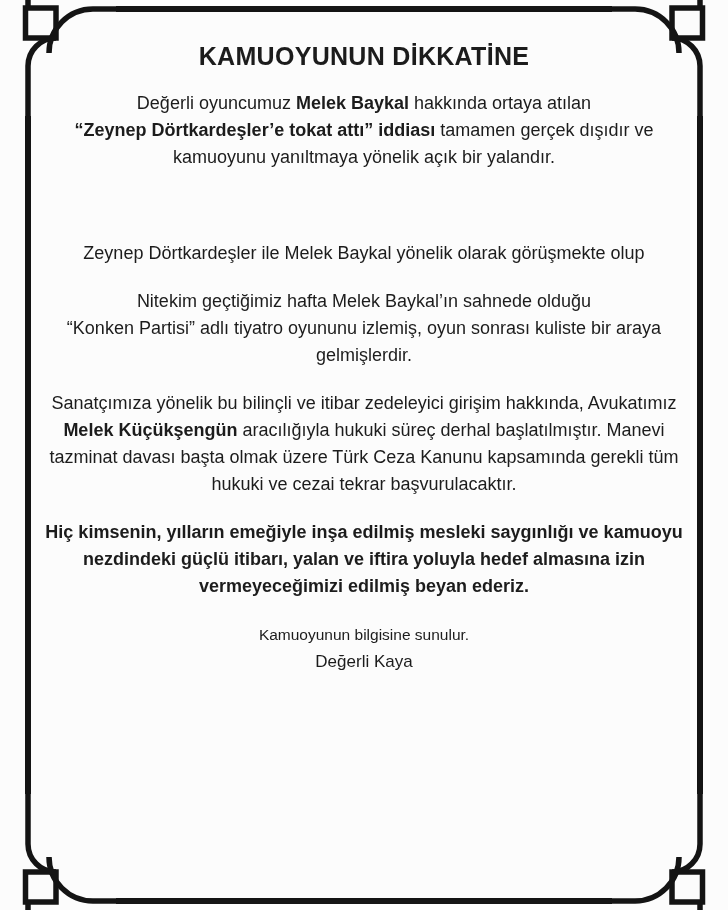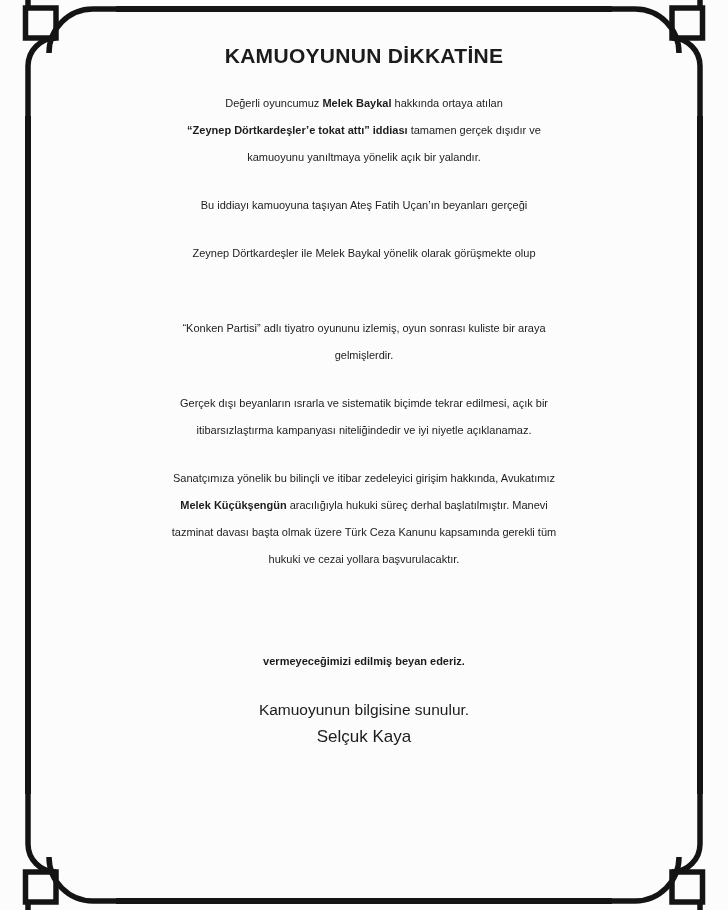--- a/index.html
+++ b/index.html
@@ -29,26 +29,26 @@
   .edge-bottom{bottom:6.3px;height:5.5px;left:116px;right:116px;}
   .edge-left{left:25.3px;width:5.5px;top:116px;bottom:116px;}
   .edge-right{right:25.3px;width:5.5px;top:116px;bottom:116px;}
   
   .content{
     position:absolute;left:40px;right:40px;top:42px;
     text-align:center;
   }
   .title{
     margin:0 0 20px 0;
-    font-size:21px;font-weight:700;letter-spacing:.3px;
+    font-size:25px;font-weight:700;letter-spacing:.3px;
     line-height:28px;
   }
   .para{
     margin:0 0 21px 0;
-    font-size:11px;line-height:27px;font-weight:400;
+    font-size:18px;line-height:27px;font-weight:400;
   }
   .para b{font-weight:700;}
   .closing{
     margin:2px;
     font-size:15.5px;line-height:27px;
   }
   .signature{font-size:17px;}
 </style>
 </head>
 <body>
@@ -82,26 +82,25 @@
     <div class="edge edge-top"></div>
     <div class="edge edge-bottom"></div>
     <div class="edge edge-left"></div>
     <div class="edge edge-right"></div>
   </div>
 
   <div class="content">
     <h1 class="title">KAMUOYUNUN DİKKATİNE</h1>
 
     <p class="para"><span>Değerli oyuncumuz </span><b>Melek Baykal</b><span> hakkında ortaya atılan</span><br><b>“Zeynep Dörtkardeşler’e tokat attı” iddiası</b><span> tamamen gerçek dışıdır ve</span><br><span>kamuoyunu yanıltmaya yönelik açık bir yalandır.</span></p>
-    <p class="para"><span>Bu iddiayı kamuoyuna taşıyan Ateş Fatih Uçan’ın beyanları gerçeği</span><br></p>
+    <p class="para"><br></p>
     <p class="para"><span>Zeynep Dörtkardeşler ile Melek Baykal yönelik olarak görüşmekte olup</span><br></p>
-    <p class="para"><br><span>“Konken Partisi” adlı tiyatro oyununu izlemiş, oyun sonrası kuliste bir araya</span><br><span>gelmişlerdir.</span></p>
-    <p class="para"><span>Gerçek dışı beyanların ısrarla ve sistematik biçimde tekrar edilmesi, açık bir</span><br><span>itibarsızlaştırma kampanyası niteliğindedir ve iyi niyetle açıklanamaz.</span></p>
-    <p class="para"><span>Sanatçımıza yönelik bu bilinçli ve itibar zedeleyici girişim hakkında, Avukatımız</span><br><b>Melek Küçükşengün</b><span> aracılığıyla hukuki süreç derhal başlatılmıştır. Manevi</span><br><span>tazminat davası başta olmak üzere Türk Ceza Kanunu kapsamında gerekli tüm</span><br><span>hukuki ve cezai yollara başvurulacaktır.</span></p>
-    <p class="para"><br><br><b>vermeyeceğimizi edilmiş beyan ederiz.</b></p>
+    <p class="para"><span>Nitekim geçtiğimiz hafta Melek Baykal’ın sahnede olduğu</span><br><span>“Konken Partisi” adlı tiyatro oyununu izlemiş, oyun sonrası kuliste bir araya</span><br><span>gelmişlerdir.</span></p>
+    <p class="para"><span>Sanatçımıza yönelik bu bilinçli ve itibar zedeleyici girişim hakkında, Avukatımız</span><br><b>Melek Küçükşengün</b><span> aracılığıyla hukuki süreç derhal başlatılmıştır. Manevi</span><br><span>tazminat davası başta olmak üzere Türk Ceza Kanunu kapsamında gerekli tüm</span><br><span>hukuki ve cezai tekrar başvurulacaktır.</span></p>
+    <p class="para"><b>Hiç kimsenin, yılların emeğiyle inşa edilmiş mesleki saygınlığı ve kamuoyu</b><br><b>nezdindeki güçlü itibarı, yalan ve iftira yoluyla hedef almasına izin</b><br><b>vermeyeceğimizi edilmiş beyan ederiz.</b></p>
 
     <p class="closing">
       <span>Kamuoyunun bilgisine sunulur.</span><br>
-      <span class="signature">Selçuk Kaya</span>
+      <span class="signature">Değerli Kaya</span>
     </p>
   </div>
 
 </div>
 
 </body></html>

